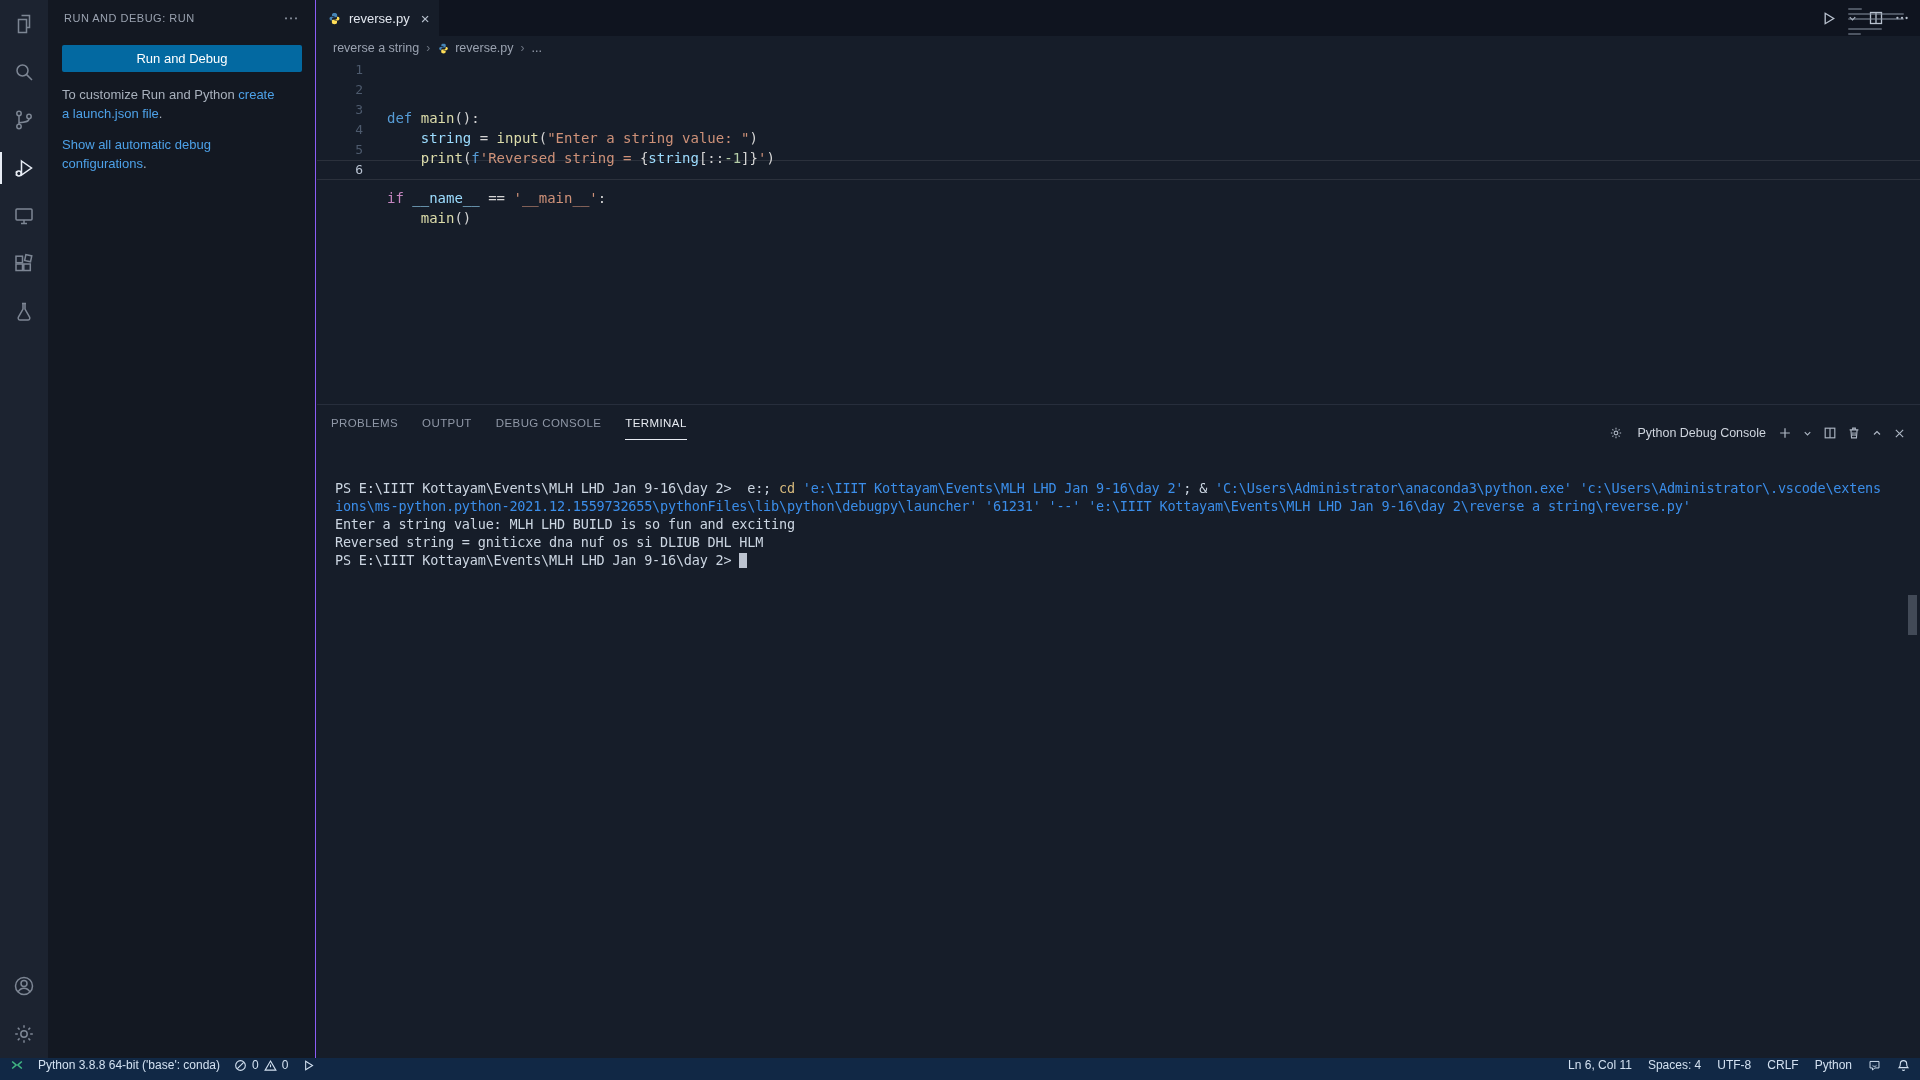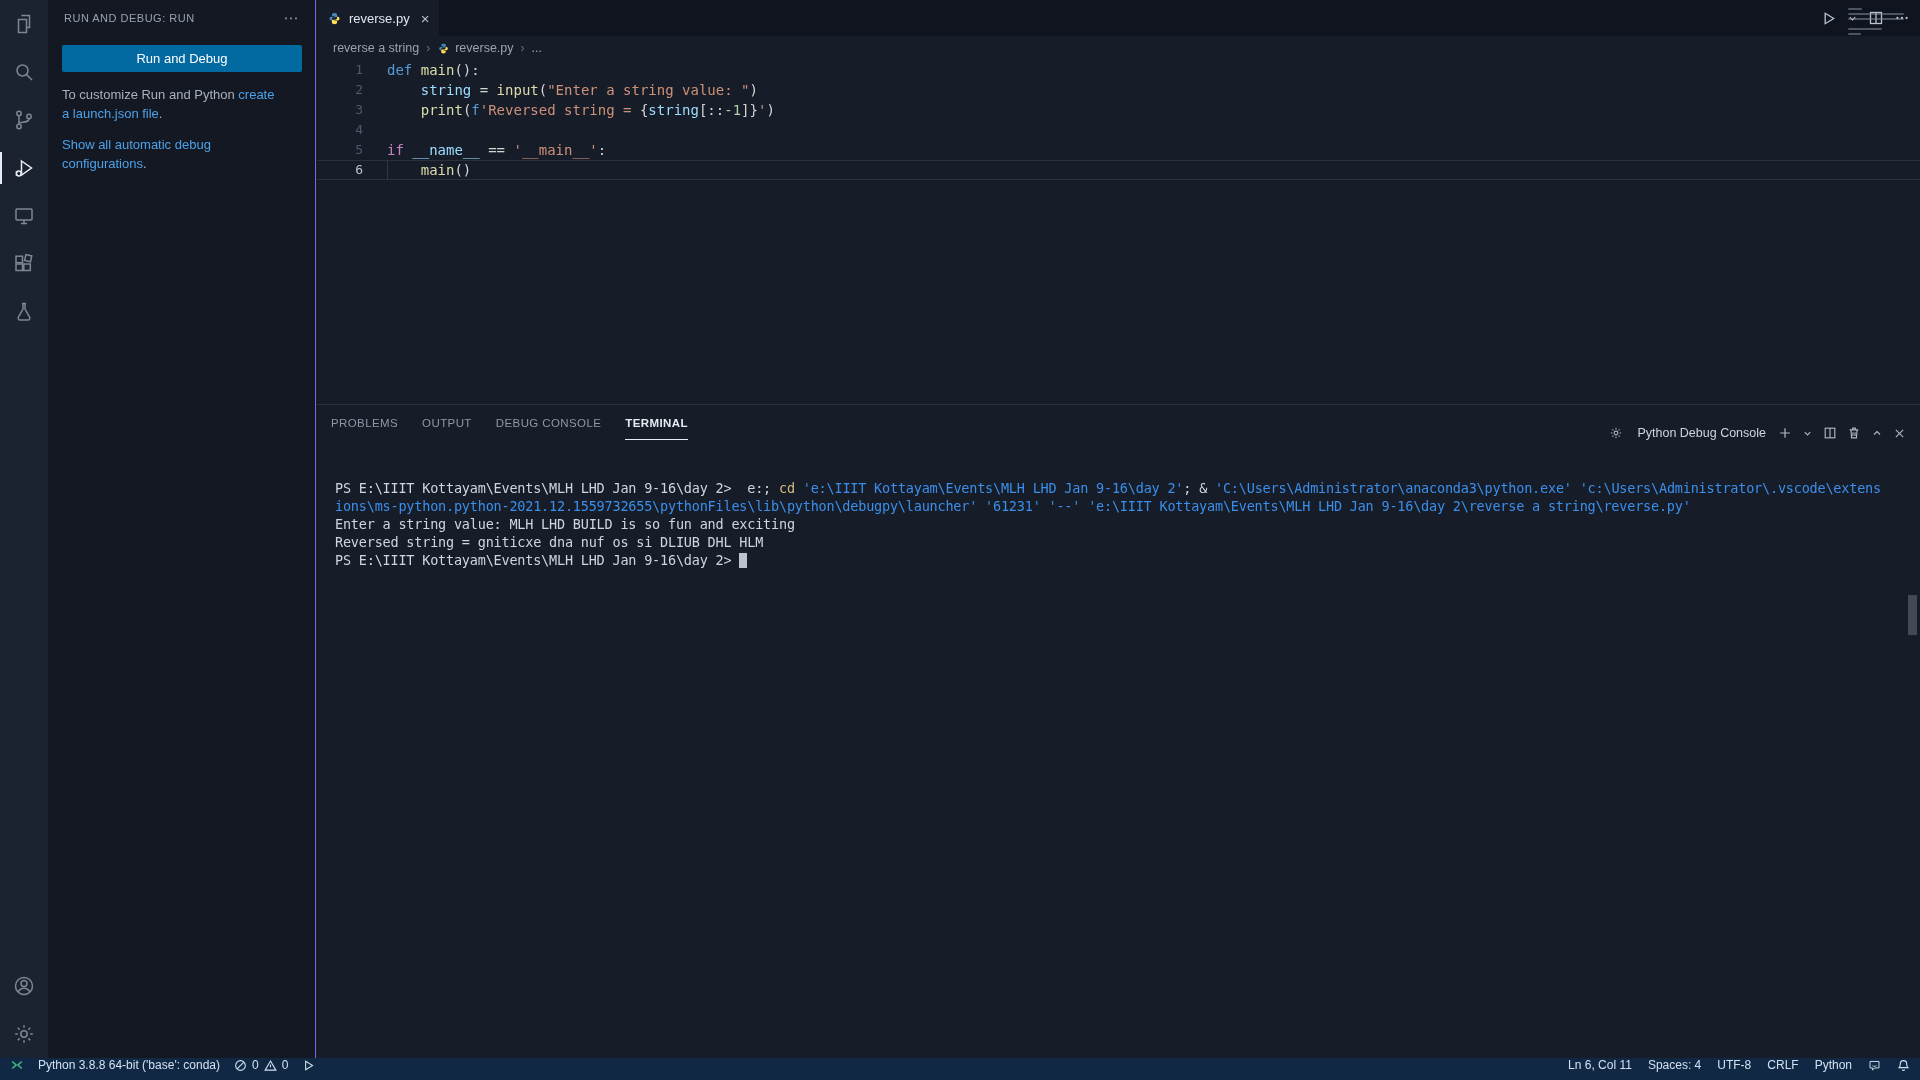--- a/index.html
+++ b/index.html
@@ -44,40 +44,40 @@
     font-size:12.5px; color:#9aa2b0; }
   .bc-item { display:flex; align-items:center; gap:5px; cursor:pointer; }
   .bc-sep { color:#6c7482; font-size:12px; }
 
   
   .code { position:absolute; top:60px; left:0; right:0; bottom:0;
     font-family:"DejaVu Sans Mono", monospace; font-size:14px; line-height:20px; }
   .code-line { display:flex; height:20px; position:relative; white-space:pre; }
   .gutter { width:46px; text-align:right; color:#4d5a6d; font-size:13px; flex:none; }
   .gutter.active { color:#b9c3d2; }
-  .line-content { padding-left:24px; position:relative; }
+  .line-content { padding-left:24px; position:relative;margin-top:48px; }
   .code-line.current { box-shadow: inset 0 1px 0 rgba(255,255,255,.09), inset 0 -1px 0 rgba(255,255,255,.09); }
   .code-line.guide .line-content::before { content:''; position:absolute; left:24px; top:0; bottom:0;
     width:1px; background:#2e3947; }
   .t-kw  { color:#569cd6; }  .t-ctrl{ color:#c586c0; }  .t-fn { color:#dcdcaa; }
   .t-var { color:#9cdcfe; }  .t-str { color:#ce9178; }  .t-num{ color:#b5cea8; }
   .t-pln { color:#d4d4d4; }
 
   .minimap { position:absolute; right:14px; top:8px; width:58px; cursor:pointer; }
   .mm-bar { height:2px; margin-bottom:3px; background:#8b95a6; opacity:.5; border-radius:1px; }
   .mm-bar.empty { background:transparent; }
 
   
   .panel { position:absolute; left:317px; top:404px; right:0; bottom:22px;
     background:#161d29; border-top:1px solid #272e3c; }
   .panel-header { height:35px; display:flex; align-items:flex-end; padding:0 14px; }
   .panel-tabs { display:flex; gap:24px; }
   .panel-tab { font-size:11.5px; letter-spacing:.4px; color:#8f97a6; line-height:33px;
     cursor:pointer; }
-  .panel-tab.active { color:#e6eaf1; box-shadow: inset 0 -1px 0 #e6eaf1; font-weight: bold; }
+  .panel-tab.active { color:#e6eaf1; box-shadow: inset 0 -1px 0 #e6eaf1; }
   .panel-actions { margin-left:auto; display:flex; align-items:center; gap:10px; color:#aeb7c4; }
   .pa-label { font-size:12.5px; color:#cfd5de; margin:0 2px 0 4px; cursor:pointer; }
   .pa-icon { cursor:pointer; display:flex; align-items:center; }
 
   .terminal { position:absolute; top:36px; left:0; right:0; bottom:0; padding:38px 0 0 18px;
     font-family:"DejaVu Sans Mono", monospace; font-size:13.5px; line-height:18px;
     letter-spacing:-0.2px; color:#ccd6e2; overflow:hidden; cursor:text; }
   .term-line { height:18px; white-space:pre; }
   .t-fg   { color:#ccd6e2; }
   .t-cmd  { color:#d7ba7d; }

